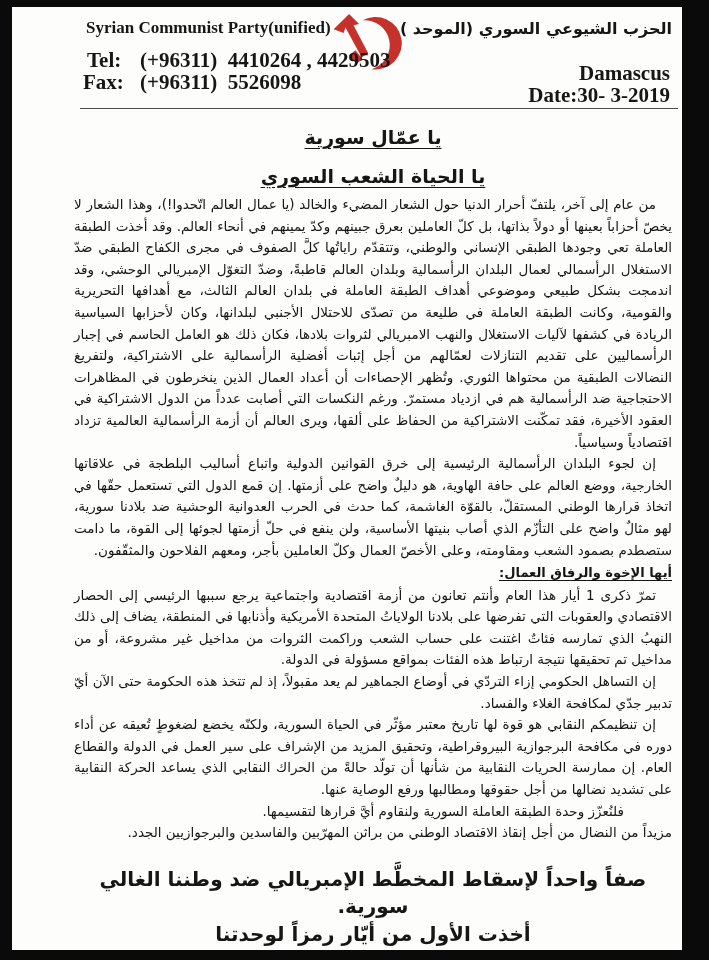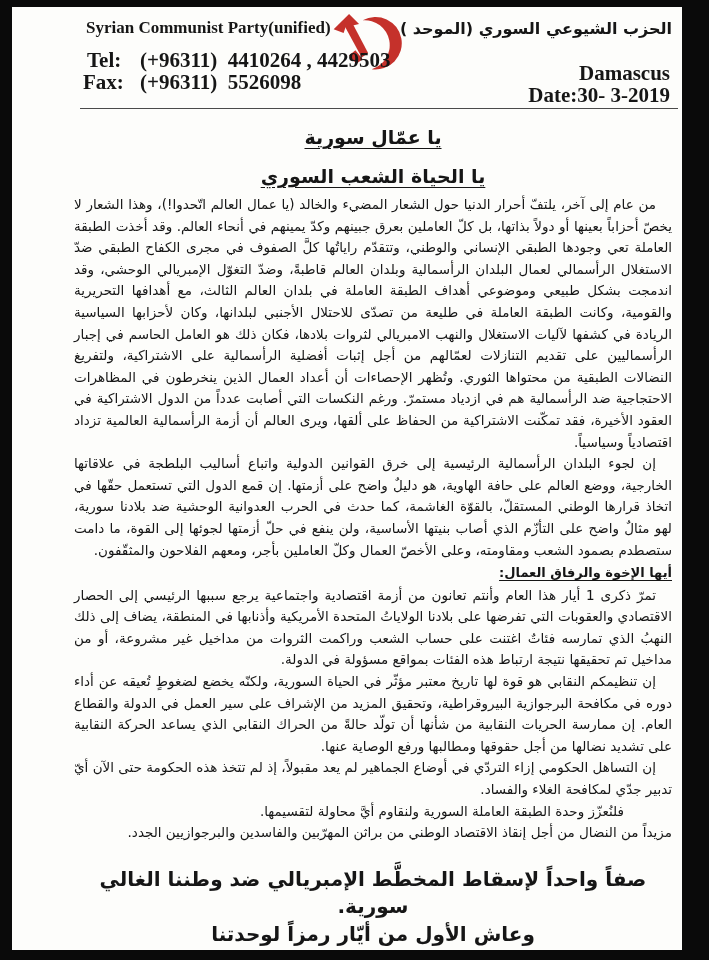--- a/index.html
+++ b/index.html
@@ -83,26 +83,26 @@
     <div class="titles">
       <div class="doc-title">يا عمّال سورية</div>
       <div class="doc-title">يا الحياة الشعب السوري</div>
     </div>
 
     <div class="doc-body">
       <p>من عام إلى آخر، يلتفّ أحرار الدنيا حول الشعار المضيء والخالد (يا عمال العالم اتّحدوا!)، وهذا الشعار لا يخصّ أحزاباً بعينها أو دولاً بذاتها، بل كلّ العاملين بعرق جبينهم وكدّ يمينهم في أنحاء العالم. وقد أخذت الطبقة العاملة تعي وجودها الطبقي الإنساني والوطني، وتتقدّم راياتُها كلَّ الصفوف في مجرى الكفاح الطبقي ضدّ الاستغلال الرأسمالي لعمال البلدان الرأسمالية وبلدان العالم قاطبةً، وضدّ التغوّل الإمبريالي الوحشي، وقد اندمجت بشكل طبيعي وموضوعي أهداف الطبقة العاملة في بلدان العالم الثالث، مع أهدافها التحريرية والقومية، وكانت الطبقة العاملة في طليعة من تصدّى للاحتلال الأجنبي لبلدانها، وكان لأحزابها السياسية الريادة في كشفها لآليات الاستغلال والنهب الامبريالي لثروات بلادها، فكان ذلك هو العامل الحاسم في إجبار الرأسماليين على تقديم التنازلات لعمّالهم من أجل إثبات أفضلية الرأسمالية على الاشتراكية، ولتفريغ النضالات الطبقية من محتواها الثوري. وتُظهر الإحصاءات أن أعداد العمال الذين ينخرطون في المظاهرات الاحتجاجية ضد الرأسمالية هم في ازدياد مستمرّ. ورغم النكسات التي أصابت عدداً من الدول الاشتراكية في العقود الأخيرة، فقد تمكّنت الاشتراكية من الحفاظ على ألقها، ويرى العالم أن أزمة الرأسمالية العالمية تزداد اقتصادياً وسياسياً.</p>
       <p>إن لجوء البلدان الرأسمالية الرئيسية إلى خرق القوانين الدولية واتباع أساليب البلطجة في علاقاتها الخارجية، ووضع العالم على حافة الهاوية، هو دليلٌ واضح على أزمتها. إن قمع الدول التي تستعمل حقّها في اتخاذ قرارها الوطني المستقلّ، بالقوّة الغاشمة، كما حدث في الحرب العدوانية الوحشية ضد بلادنا سورية، لهو مثالٌ واضح على التأزّم الذي أصاب بنيتها الأساسية، ولن ينفع في حلّ أزمتها لجوئها إلى القوة، ما دامت ستصطدم بصمود الشعب ومقاومته، وعلى الأخصّ العمال وكلّ العاملين بأجر، ومعهم الفلاحون والمثقّفون.</p>
       <div class="section-heading">أيها الإخوة والرفاق العمال:</div>
       <p>تمرّ ذكرى 1 أيار هذا العام وأنتم تعانون من أزمة اقتصادية واجتماعية يرجع سببها الرئيسي إلى الحصار الاقتصادي والعقوبات التي تفرضها على بلادنا الولاياتُ المتحدة الأمريكية وأذنابها في المنطقة، يضاف إلى ذلك النهبُ الذي تمارسه فئاتٌ اغتنت على حساب الشعب وراكمت الثروات من مداخيل غير مشروعة، أو من مداخيل تم تحقيقها نتيجة ارتباط هذه الفئات بمواقع مسؤولة في الدولة.</p>
+      <p>إن التساهل الحكومي إزاء التردّي في أوضاع الجماهير لم يعد مقبولاً، إذ لم تتخذ هذه الحكومة حتى الآن أيّ تدبير جدّي لمكافحة الغلاء والفساد.</p>
       <p>إن تنظيمكم النقابي هو قوة لها تاريخ معتبر مؤثّر في الحياة السورية، ولكنّه يخضع لضغوطٍ تُعيقه عن أداء دوره في مكافحة البرجوازية البيروقراطية، وتحقيق المزيد من الإشراف على سير العمل في الدولة والقطاع العام. إن ممارسة الحريات النقابية من شأنها أن تولّد حالةً من الحراك النقابي الذي يساعد الحركة النقابية على تشديد نضالها من أجل حقوقها ومطالبها ورفع الوصاية عنها.</p>
-      <p>إن التساهل الحكومي إزاء التردّي في أوضاع الجماهير لم يعد مقبولاً، إذ لم تتخذ هذه الحكومة حتى الآن أيّ تدبير جدّي لمكافحة الغلاء والفساد.</p>
-      <p class="wide-indent">فلنُعزّز وحدة الطبقة العاملة السورية ولنقاوم أيَّ محاولة لتقسيمها.</p>
+      <p class="wide-indent">فلنُعزّز وحدة الطبقة العاملة السورية ولنقاوم أيَّ قرارها لتقسيمها.</p>
       <p class="no-indent">مزيداً من النضال من أجل إنقاذ الاقتصاد الوطني من براثن المهرّبين والفاسدين والبرجوازيين الجدد.</p>
 
       <div class="slogans">
         <div>صفاً واحداً لإسقاط المخطَّط الإمبريالي ضد وطننا الغالي سورية.</div>
-        <div>وعاش الأول من أيّار رمزاً لوحدتنا</div>
+        <div>أخذت الأول من أيّار رمزاً لوحدتنا</div>
         <div>عاشت الطبقة الشيوعي السورية</div>
       </div>
     </div>
 
   </div>
 </div>
 
 </body></html>

